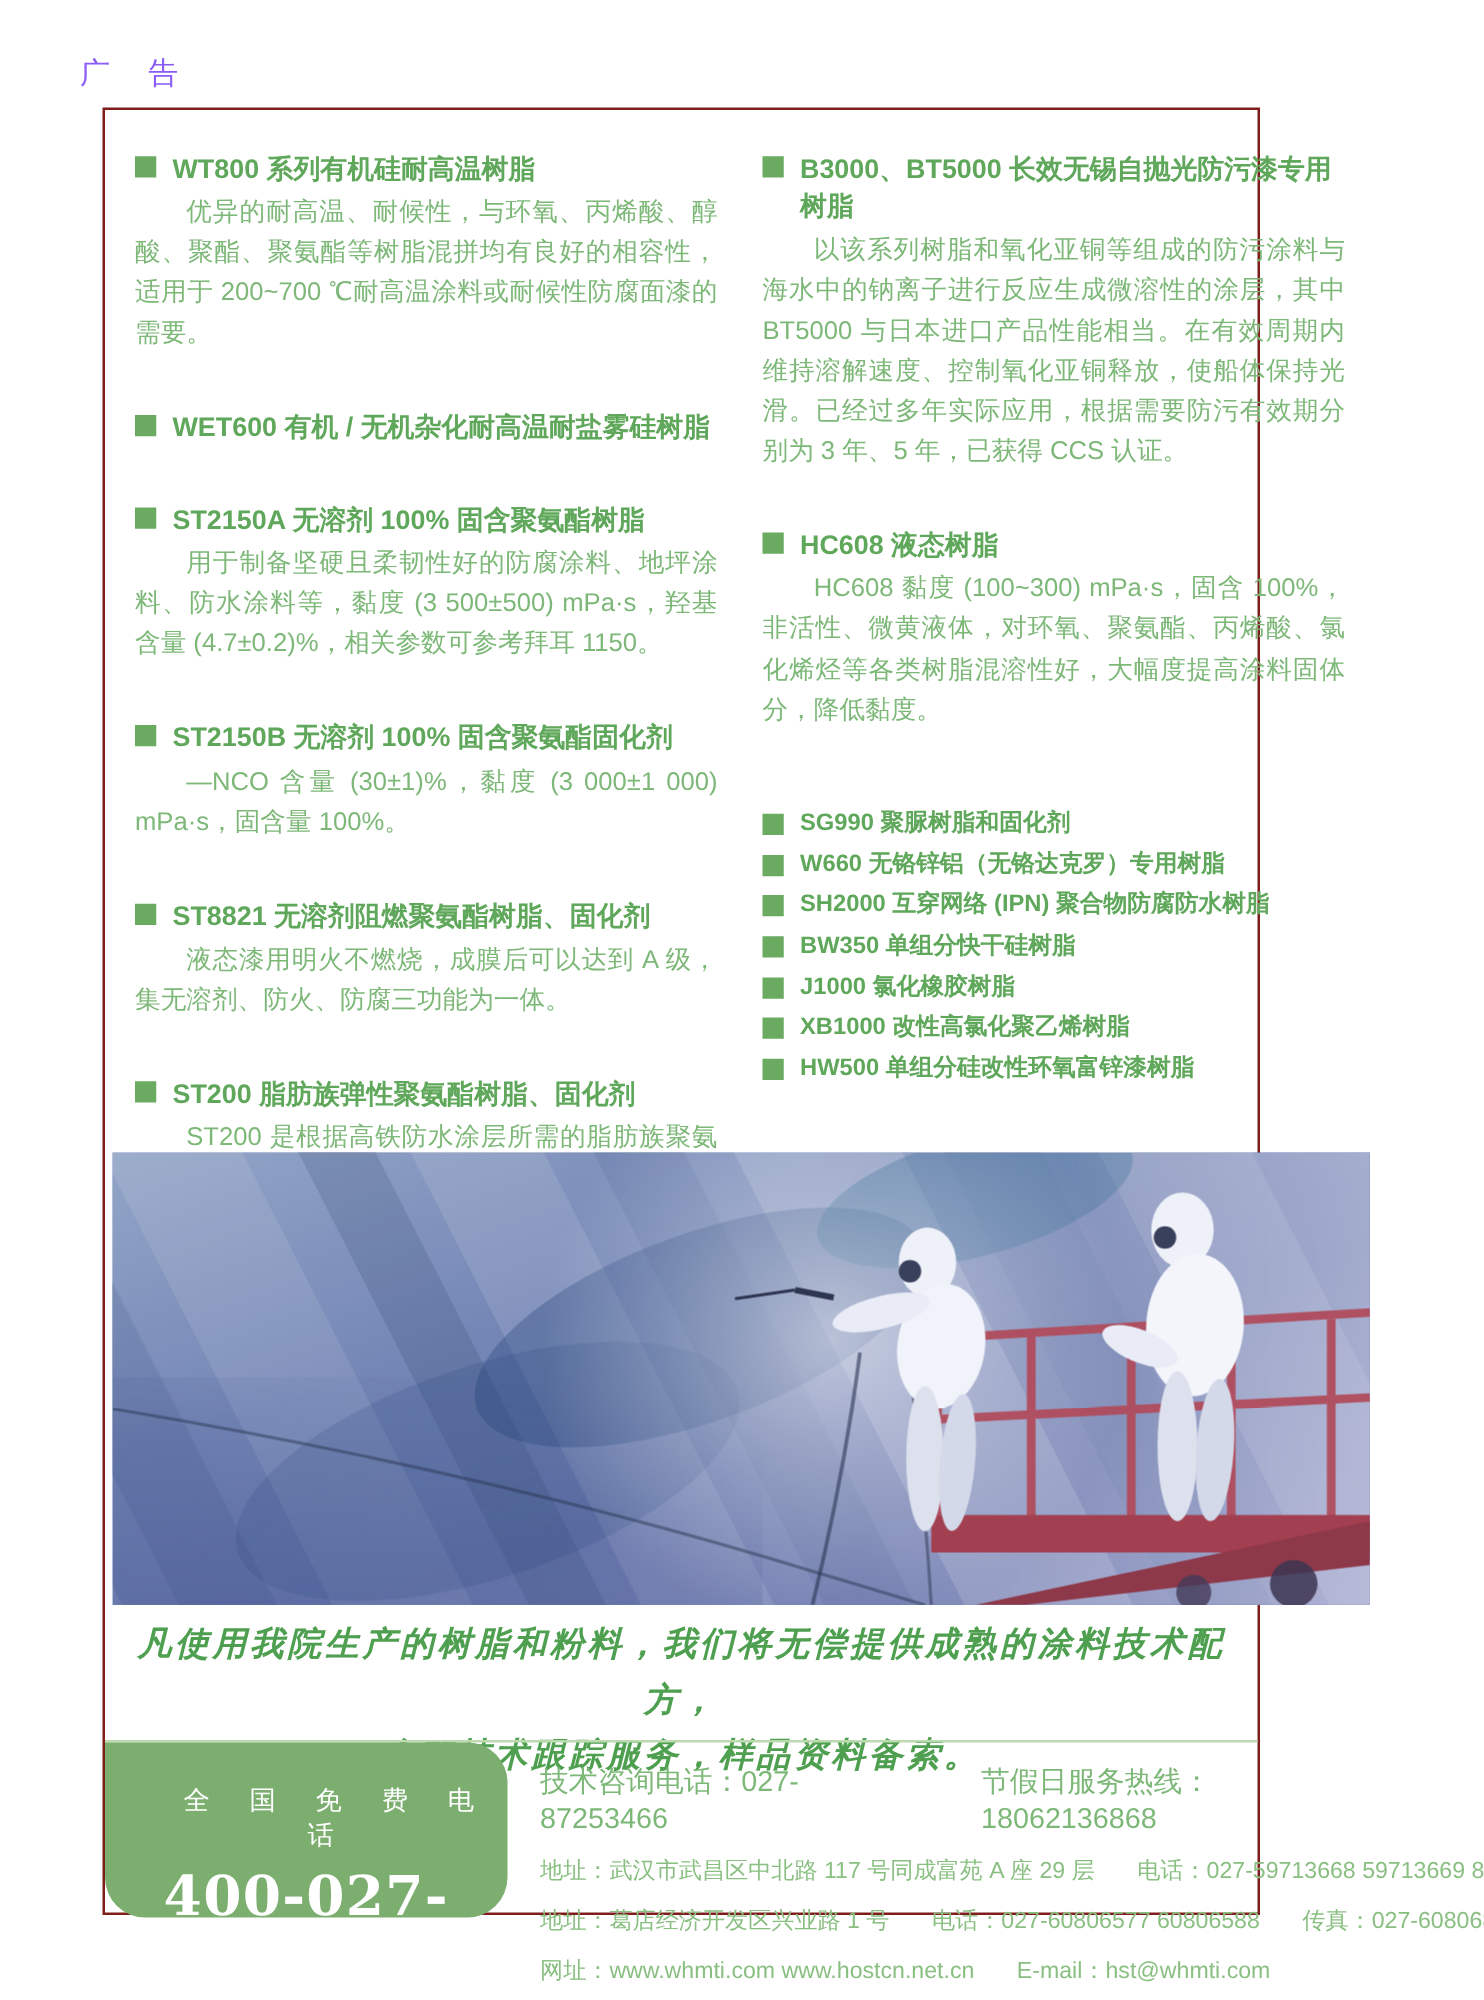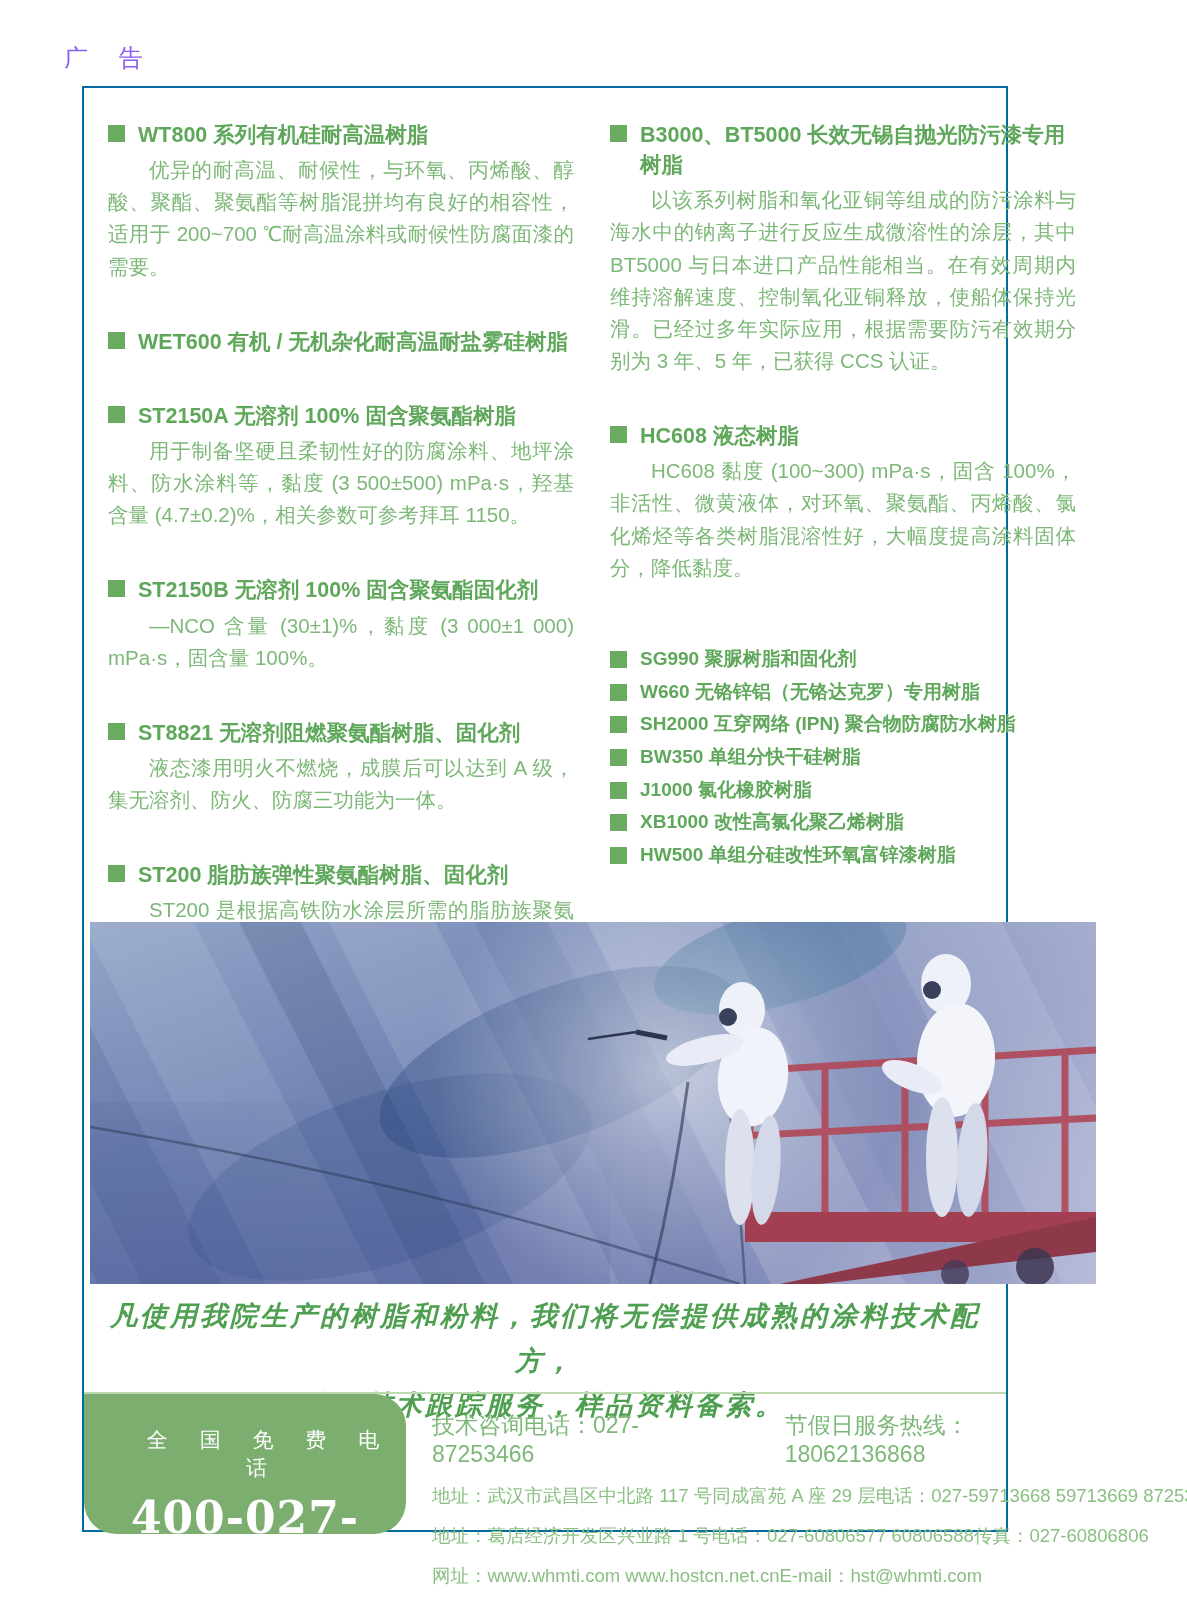--- a/index.html
+++ b/index.html
@@ -7,21 +7,21 @@
     width:1187px;height:1600px;position:relative;background:#ffffff;
     font-family:"Liberation Sans",sans-serif;
     -webkit-font-smoothing:antialiased;
   }
   .ad-label{
     position:absolute;left:64px;top:42px;
     font-size:24px;color:#8b5cf6;letter-spacing:12px;font-weight:500;
   }
   .frame{
     position:absolute;left:82px;top:86px;width:926px;height:1446px;
-    border:2px solid #0369a1;box-sizing:border-box;
+    border:2px solid #7f1d1d;box-sizing:border-box;
   }
   .columns{
     position:absolute;left:24px;top:32px;width:968px;
     display:flex;gap:36px;
   }
   .col{width:466px;}
   .section{margin-bottom:44px;}
   .sec-title{
     position:relative;padding-left:30px;
     font-size:21.5px;font-weight:700;color:#5fa75a;line-height:1.4;
@@ -63,21 +63,21 @@
     font-size:44px;letter-spacing:1px;
   }
   .contact{
     position:absolute;left:348px;top:1306px;width:660px;color:#82ba7a;
   }
   .hotline{
     display:flex;gap:60px;margin-top:16px;
     font-size:23px;color:#7db878;
   }
   .contact-line{
-    display:flex;margin-top:15px;font-size:18.5px;color:#8abf82;
+    display:flex;gap:34px;margin-top:15px;font-size:18.5px;color:#8abf82;
     white-space:nowrap;
   }
   .contact-line .seg{display:inline-block;}
 </style>
 </head>
 <body>
 
 <div class="ad-label">广  告</div>
 
 <div class="frame">

